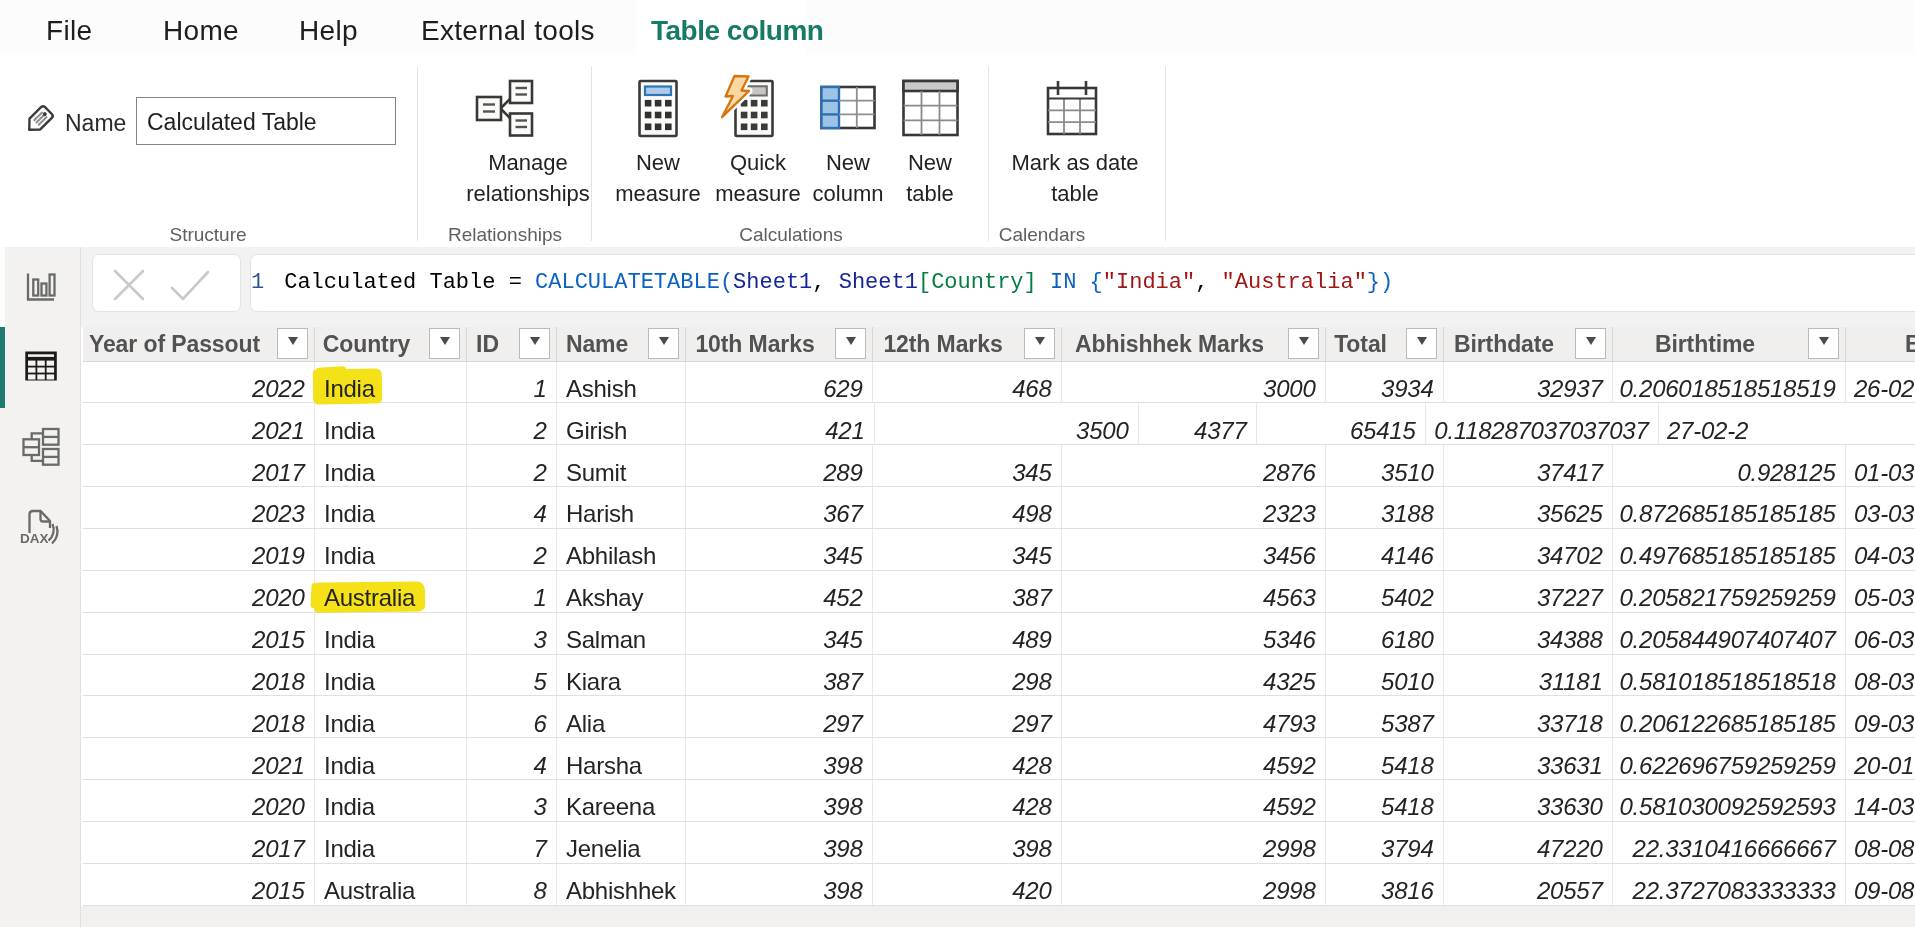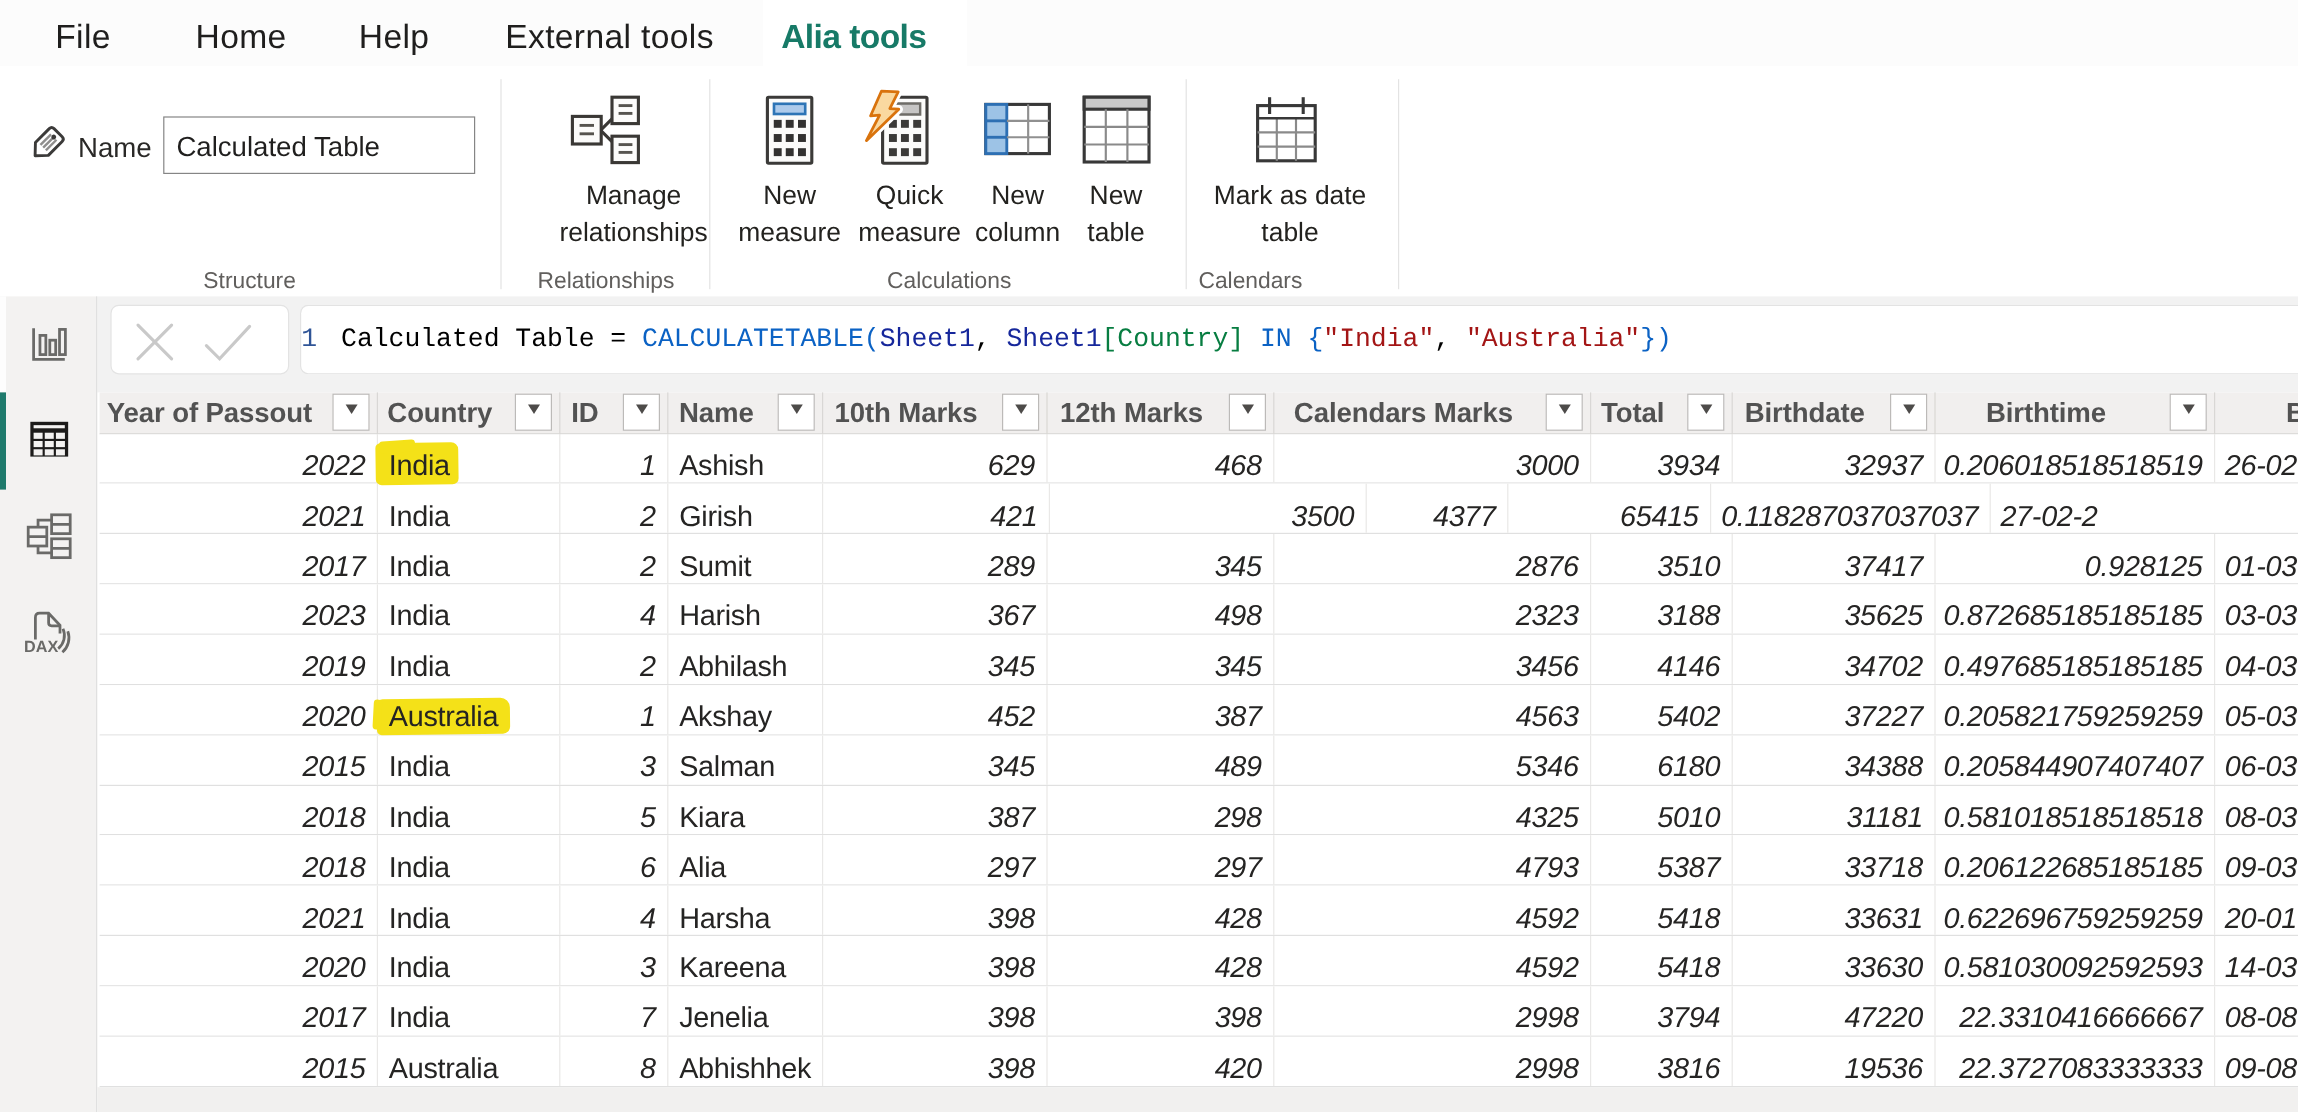--- a/index.html
+++ b/index.html
@@ -43,21 +43,21 @@
 .hlmark{position:absolute;z-index:1;background:#f4e118}
 #belowgrid{position:absolute;left:81px;top:905.6px;width:1834px;height:21.4px;background:#f1f0ef}
 </style></head><body>
 <div id="page">
 <div id="tabs">
       <div id="activetab"></div>
 <div class="tab" style="left:46px">File</div>
 <div class="tab" style="left:163px">Home</div>
 <div class="tab" style="left:299px">Help</div>
 <div class="tab" style="left:421px">External tools</div>
-<div class="tab" id="tt" style="left:651px">Alia tools</div>
+<div class="tab" id="tt" style="left:651px">Table column</div>
 <div id="ttline"></div>
     </div>
 <div id="ribbon"></div>
 <div class="vsep" style="left:417px"></div>
 <div class="vsep" style="left:591px"></div>
 <div class="vsep" style="left:988px"></div>
 <div class="vsep" style="left:1165px"></div>
 <div class="glabel" style="left:58px">Structure</div>
 <div class="glabel" style="left:355px">Relationships</div>
 <div class="glabel" style="left:641px">Calculations</div>
@@ -253,21 +253,21 @@
             <span class="tri"></span>
           </span>
         </div>
         <div class="h" style="width:189px">
           <span class="ht">12th Marks</span>
           <span class="fb">
             <span class="tri"></span>
           </span>
         </div>
         <div class="h" style="width:264px">
-          <span class="ht">Calendars Marks</span>
+          <span class="ht">Abhishhek Marks</span>
           <span class="fb">
             <span class="tri"></span>
           </span>
         </div>
         <div class="h" style="width:118px">
           <span class="ht">Total</span>
           <span class="fb">
             <span class="tri"></span>
           </span>
         </div>
@@ -452,18 +452,18 @@
       </div>
 <div class="row">
         <div class="c cn" style="width:232px">2015</div>
         <div class="c ct" style="width:152px">Australia</div>
         <div class="c cn" style="width:90px">8</div>
         <div class="c ct" style="width:129px">Abhishhek</div>
         <div class="c cn" style="width:187px">398</div>
         <div class="c cn" style="width:189px">420</div>
         <div class="c cn" style="width:264px">2998</div>
         <div class="c cn" style="width:118px">3816</div>
-        <div class="c cn" style="width:169px">19536</div>
+        <div class="c cn" style="width:169px">20557</div>
         <div class="c cn" style="width:233px">22.3727083333333</div>
         <div class="c cd" style="width:160px">09-08-2</div>
       </div>
 </div>
 <div id="belowgrid"></div>
 </div>
 </body></html>

